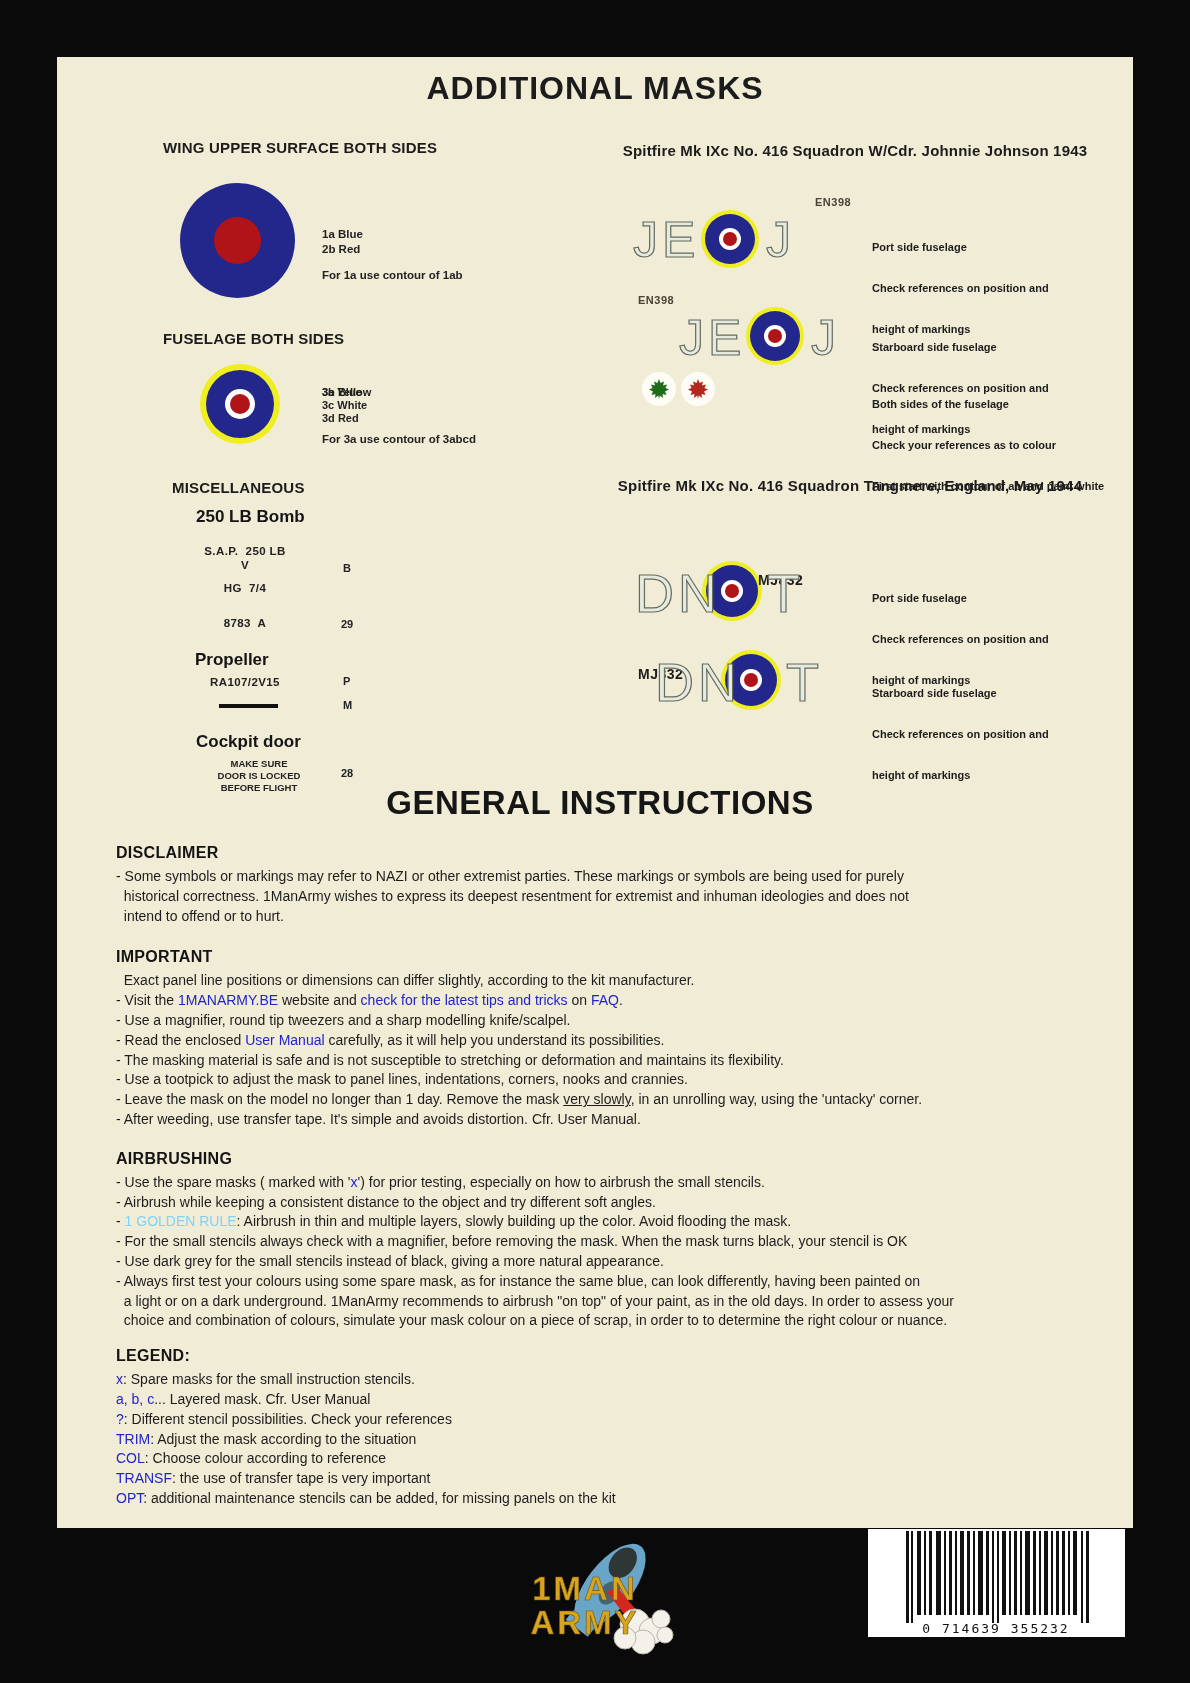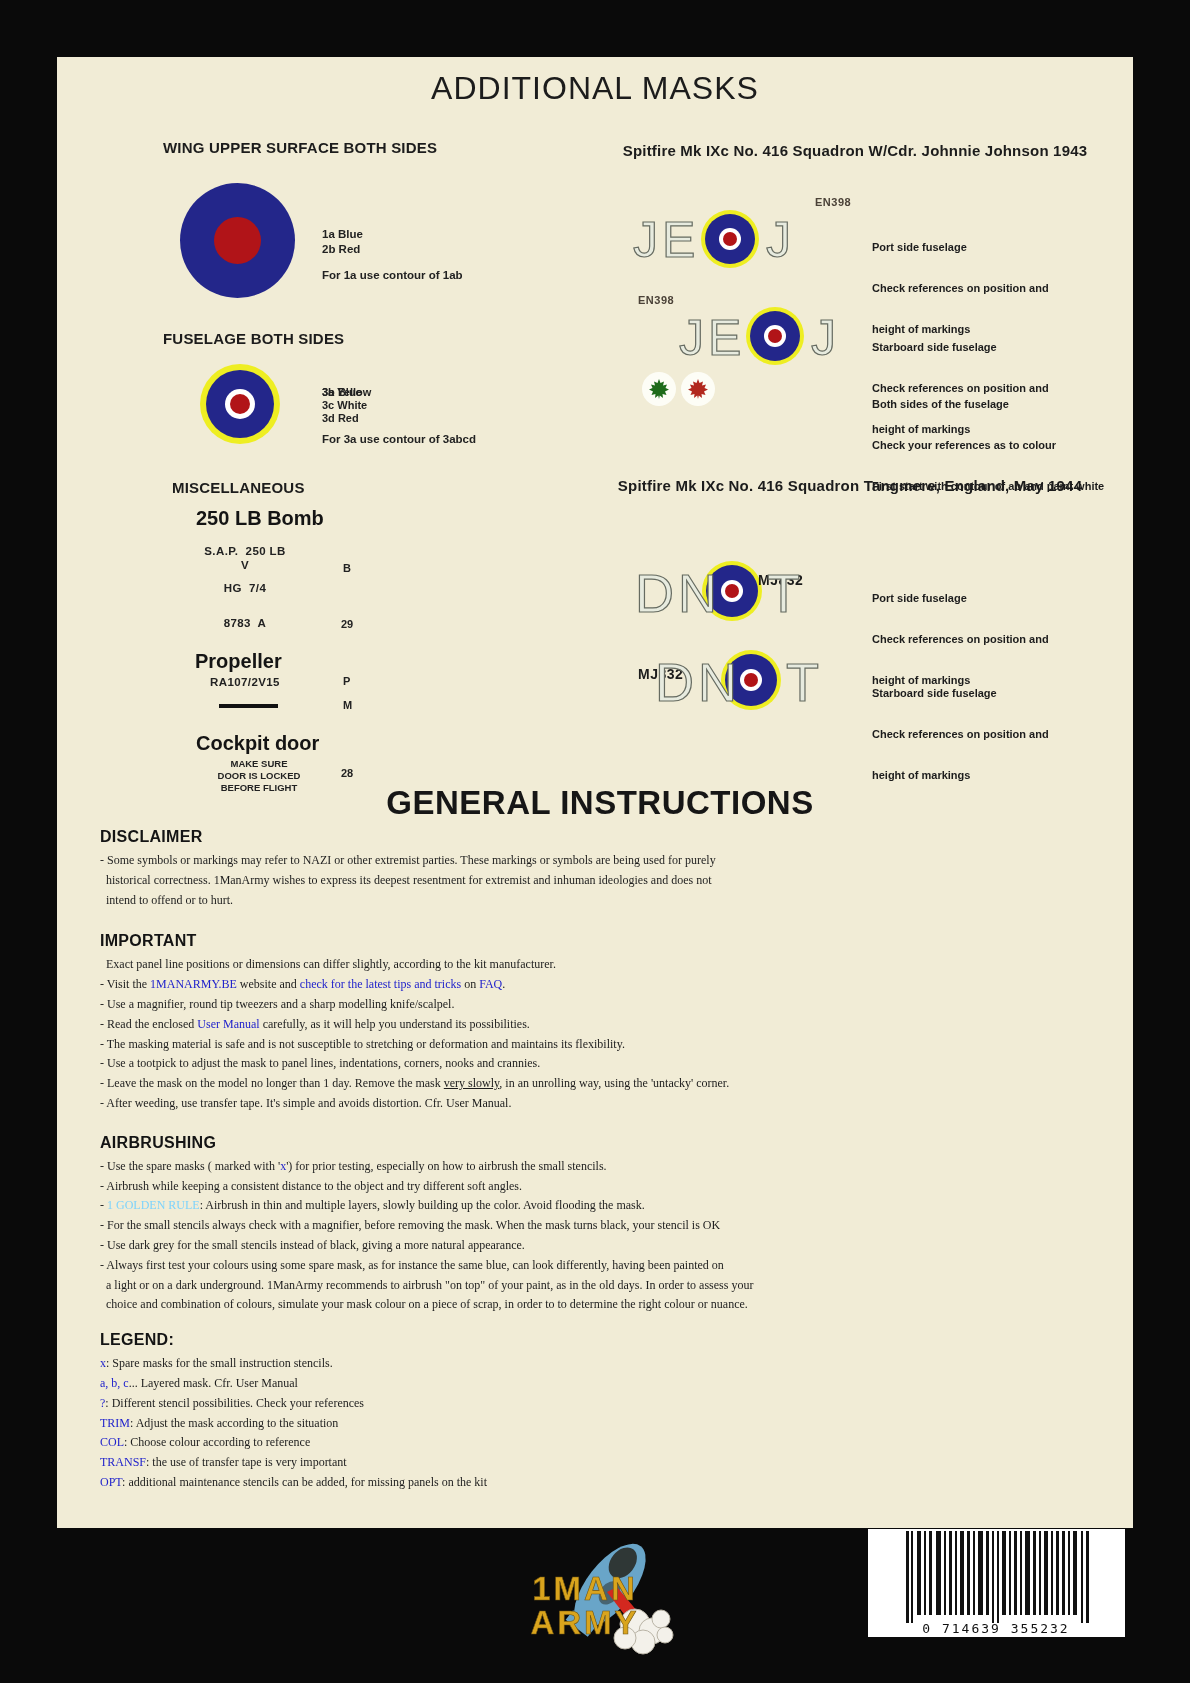--- a/index.html
+++ b/index.html
@@ -1,42 +1,42 @@
 <!DOCTYPE html>
 <html><head>
 <meta charset="utf-8">
 <style>
   html,body{margin:0;padding:0;background:#000;}
   #page{position:relative;width:1190px;height:1683px;background:#0a0a0a;overflow:hidden;
         font-family:"Liberation Sans",sans-serif;color:#1d1d1d;}
   .abs{position:absolute;}
   .sheet{position:absolute;left:57px;top:57px;width:1076px;height:1471px;background:#f1ecd6;}
   .title{position:absolute;left:57px;top:70px;width:1076px;text-align:center;
-         font-size:32px;font-weight:400;letter-spacing:1px;color:#1c1c1c;}
+         font-size:32px;font-weight:700;letter-spacing:1px;color:#1c1c1c;}
   .h-col{font-size:15px;font-weight:700;letter-spacing:.2px;color:#1c1c1c;white-space:nowrap;}
-  .h-sub{font-size:20px;font-weight:700;color:#141414;white-space:nowrap;}
+  .h-sub{font-size:17px;font-weight:700;color:#141414;white-space:nowrap;}
   .sm{font-size:11px;font-weight:700;line-height:12.5px;color:#222;white-space:pre;}
   .sm2{font-size:11.5px;font-weight:700;line-height:14px;color:#222;white-space:pre;}
   .ref{font-size:11px;font-weight:700;color:#222;}
   .stencil{font-size:11.5px;font-weight:700;letter-spacing:.4px;color:#222;text-align:center;line-height:14px;white-space:pre;}
   .tiny{font-size:9.5px;font-weight:700;line-height:12px;text-align:center;color:#222;white-space:pre;}
   .roundel{position:absolute;}
   .ring{position:absolute;border-radius:50%;}
   .code{position:absolute;font-family:"Liberation Sans",sans-serif;font-weight:400;line-height:1;
         color:#e7ebdf;-webkit-text-stroke:1.2px #666b61;letter-spacing:4px;white-space:nowrap;}
   .serial{position:absolute;font-size:14px;font-weight:700;letter-spacing:.5px;color:#1c1c1c;z-index:1;white-space:nowrap;}
   .code{z-index:2;}
   .en{position:absolute;font-size:11px;font-weight:700;letter-spacing:.5px;color:#4b4238;}
   .note3{position:absolute;font-size:11px;font-weight:700;line-height:13.6px;color:#1c1c1c;white-space:pre;}
   .gtitle{position:absolute;left:100px;top:784px;width:1000px;text-align:center;
           font-size:33px;font-weight:700;letter-spacing:.5px;color:#161616;}
   .instr{position:absolute;left:100px;top:828px;width:985px;}
   .isec-h{font-size:16px;font-weight:700;letter-spacing:.3px;color:#141414;margin:0 0 5px 0;}
-  .isec{margin:0;padding:0;}
-  .iline{font-size:12px;line-height:19.8px;color:#1d1d1d;white-space:pre;font-family:Liberation Serif, serif;}
+  .isec{margin:16px;padding:0;}
+  .iline{font-size:14px;line-height:19.8px;color:#1d1d1d;white-space:pre;}
   .run-link{color:#2123cc;}
   .run-red{color:#7dd3fc;}
   .run-u{text-decoration:underline;}
   .m-imp{margin-top:22px;}
   .m-air{margin-top:20px;}
   .m-leg{margin-top:16px;}
   .propline{position:absolute;background:#111;}
   .leafcirc{position:absolute;border-radius:50%;background:#fdfdf6;display:flex;align-items:center;justify-content:center;}
   .barcode-box{position:absolute;left:868px;top:1529px;width:257px;height:108px;background:#fff;}
   .bdigits{font-family:"DejaVu Sans Mono",monospace;font-size:13px;letter-spacing:2px;fill:#111;}

